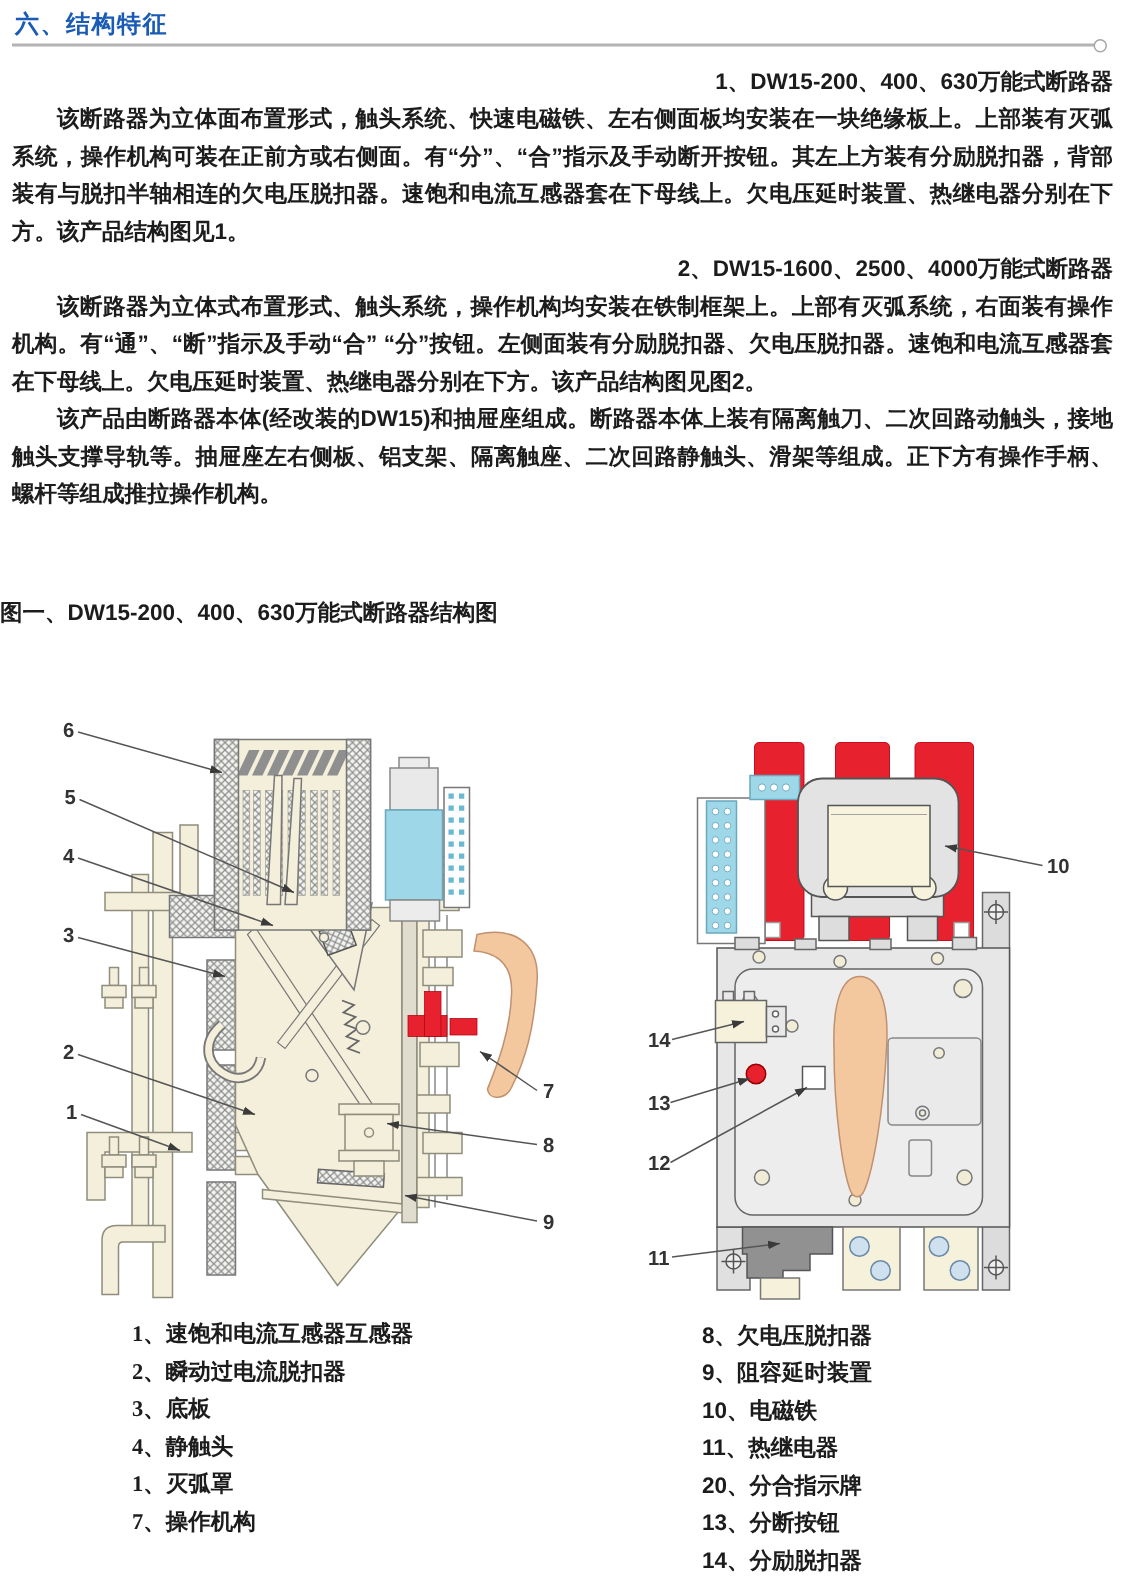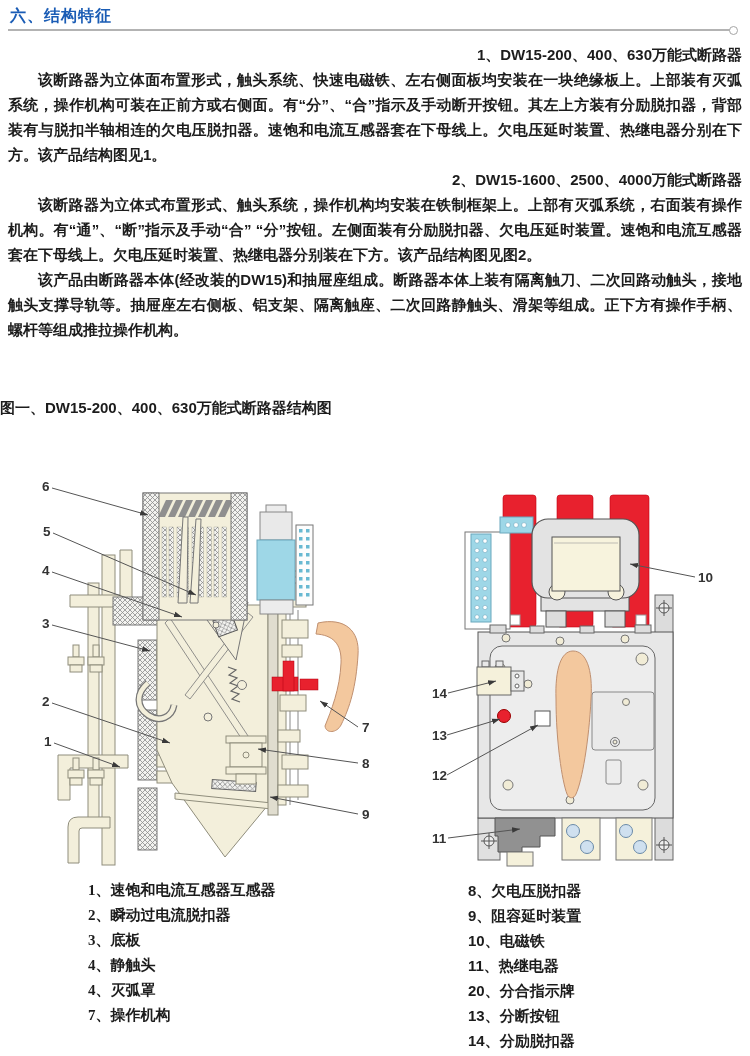--- a/index.html
+++ b/index.html
@@ -46,21 +46,21 @@
     <span class="rule-dot"></span>
   </div>
 
   <div class="body-text">
     <div class="blk">
       <div class="blk-heading">1、DW15-200、400、630万能式断路器</div>
       <p class="blk-body">该断路器为立体面布置形式，触头系统、快速电磁铁、左右侧面板均安装在一块绝缘板上。上部装有灭弧系统，操作机构可装在正前方或右侧面。有“分”、“合”指示及手动断开按钮。其左上方装有分励脱扣器，背部装有与脱扣半轴相连的欠电压脱扣器。速饱和电流互感器套在下母线上。欠电压延时装置、热继电器分别在下方。该产品结构图见1。</p>
     </div>
     <div class="blk">
       <div class="blk-heading">2、DW15-1600、2500、4000万能式断路器</div>
-      <p class="blk-body">该断路器为立体式布置形式、触头系统，操作机构均安装在铁制框架上。上部有灭弧系统，右面装有操作机构。有“通”、“断”指示及手动“合” “分”按钮。左侧面装有分励脱扣器、欠电压延时装置。速饱和电流互感器套在下母线上。欠电压延时装置、热继电器分别装在下方。该产品结构图见图2。</p>
+      <p class="blk-body">该断路器为立体式布置形式、触头系统，操作机构均安装在铁制框架上。上部有灭弧系统，右面装有操作机构。有“通”、“断”指示及手动“合” “分”按钮。左侧面装有分励脱扣器、欠电压脱扣器。速饱和电流互感器套在下母线上。欠电压延时装置、热继电器分别在下方。该产品结构图见图2。</p>
     </div>
     <div class="blk">
       <p class="blk-body">该产品由断路器本体(经改装的DW15)和抽屉座组成。断路器本体上装有隔离触刀、二次回路动触头，接地触头支撑导轨等。抽屉座左右侧板、铝支架、隔离触座、二次回路静触头、滑架等组成。正下方有操作手柄、螺杆等组成推拉操作机构。</p>
     </div>
   </div>
 
   <div class="fig-title">图一、DW15-200、400、630万能式断路器结构图</div>
 
   <svg class="diagram diagram-left" width="360" height="420" viewBox="0 0 360 420">
     <defs>
@@ -379,21 +379,21 @@
       <text class="callout-num" x="22" y="325">12</text>
       <text class="callout-num" x="22" y="388">11</text>
     </g>
   </svg>
 
   <div class="legend legend-left">
     <div class="legend-item">1、速饱和电流互感器互感器</div>
     <div class="legend-item">2、瞬动过电流脱扣器</div>
     <div class="legend-item">3、底板</div>
     <div class="legend-item">4、静触头</div>
-    <div class="legend-item">4、灭弧罩</div>
+    <div class="legend-item">1、灭弧罩</div>
     <div class="legend-item">7、操作机构</div>
   </div>
   <div class="legend legend-right">
     <div class="legend-item">8、欠电压脱扣器</div>
     <div class="legend-item">9、阻容延时装置</div>
     <div class="legend-item">10、电磁铁</div>
     <div class="legend-item">11、热继电器</div>
     <div class="legend-item">20、分合指示牌</div>
     <div class="legend-item">13、分断按钮</div>
     <div class="legend-item">14、分励脱扣器</div>

